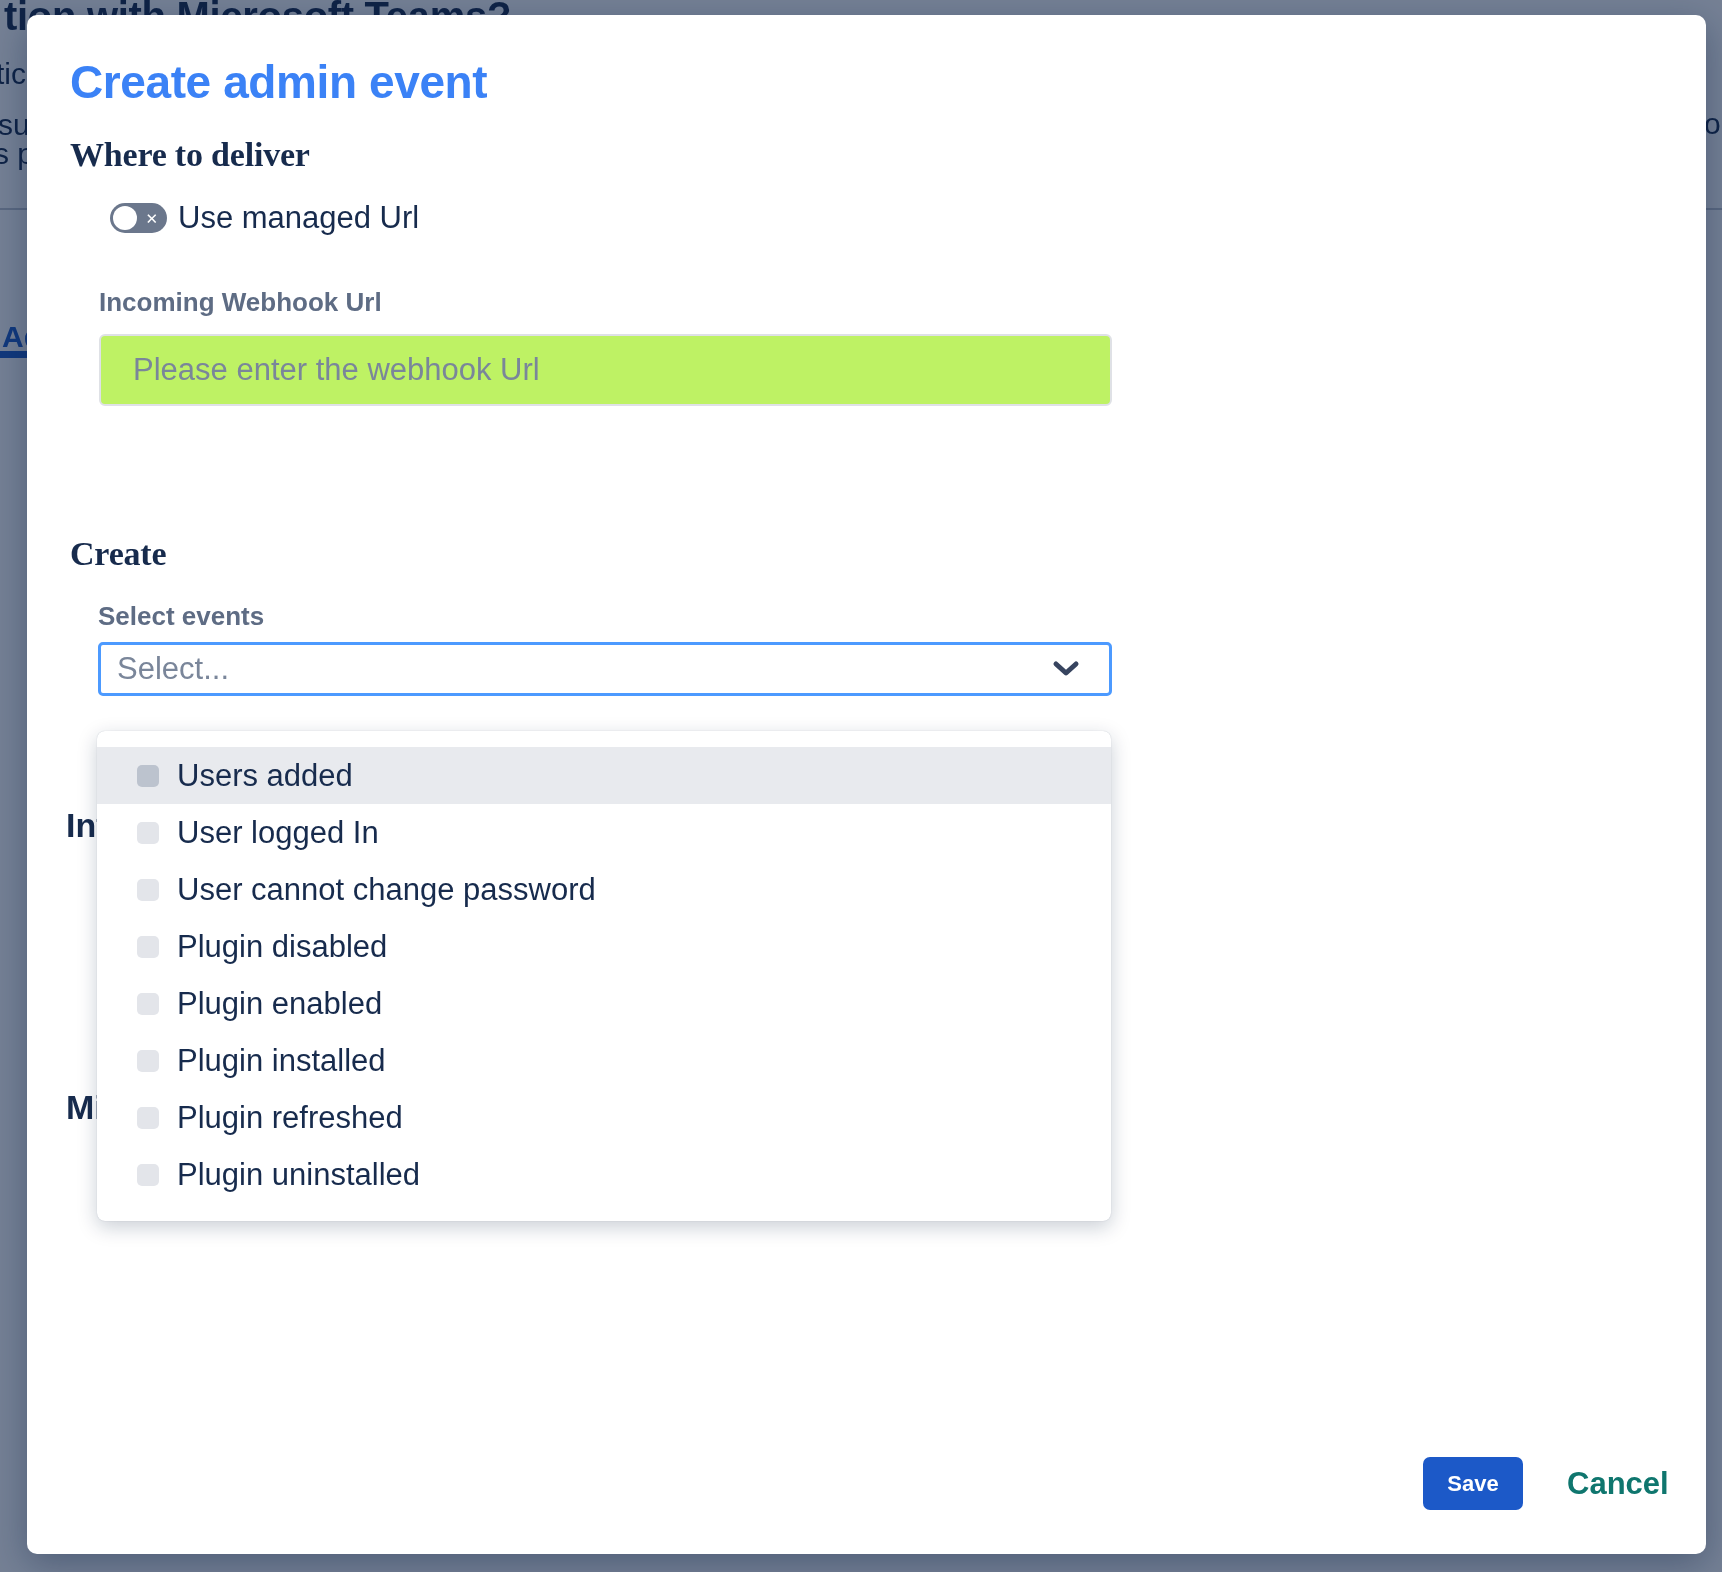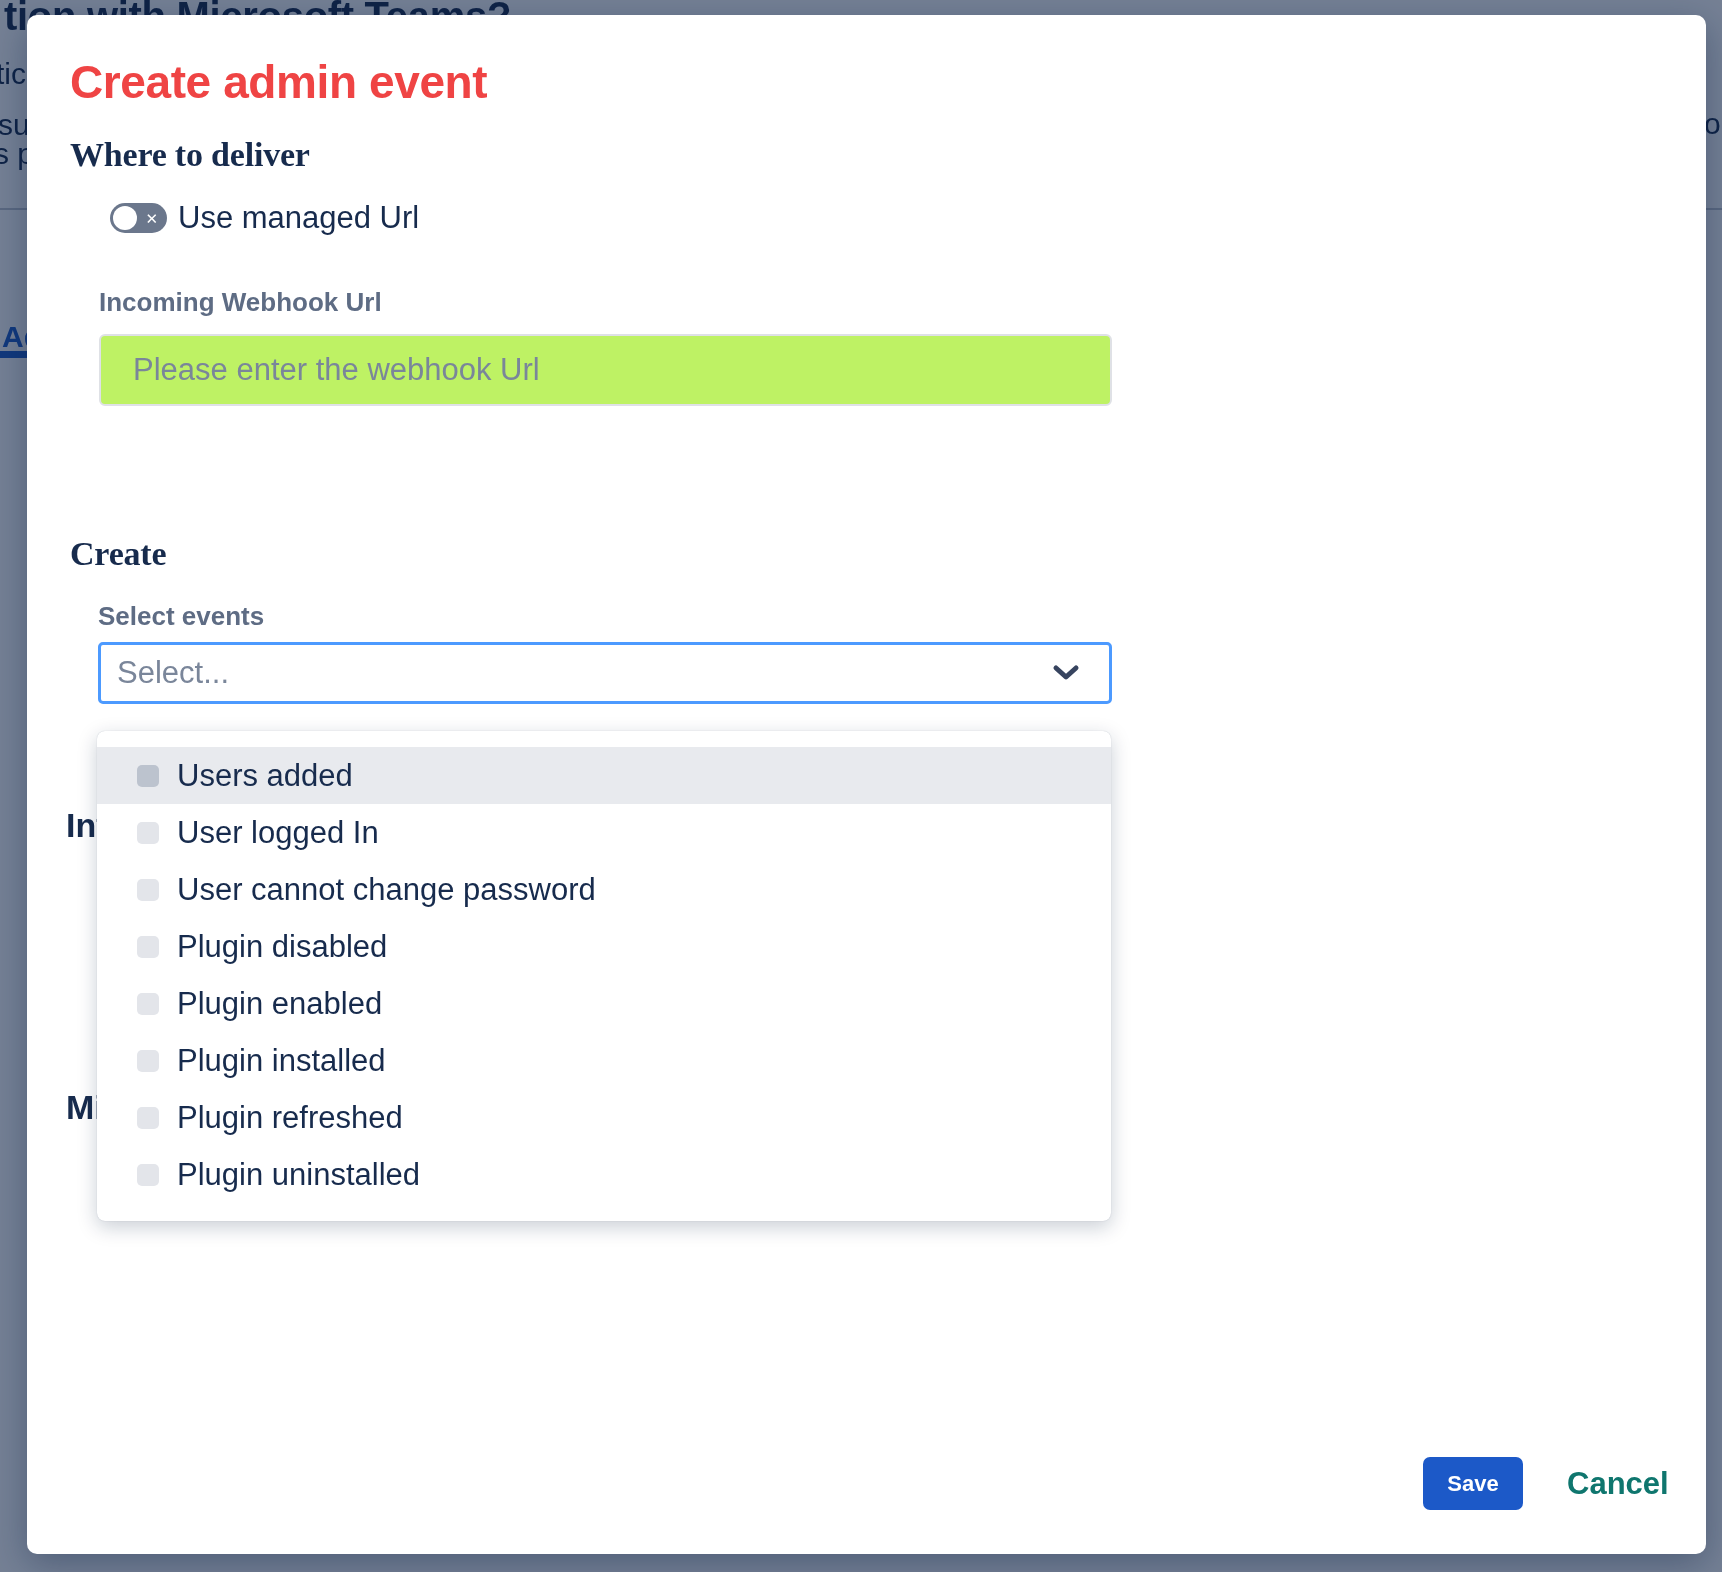--- a/index.html
+++ b/index.html
@@ -43,21 +43,21 @@
   }
 
   
   .modal {
     position: absolute; left: 27px; top: 15px; width: 1679px; height: 1539px;
     background: #ffffff; border-radius: 10px; z-index: 2;
     box-shadow: 0 10px 36px rgba(9, 30, 66, 0.35);
   }
   .modal-title {
     position: absolute; left: 43px; top: 40px;
-    font-size: 46px; font-weight: 700; color: #ef4444; letter-spacing: -0.4px;
+    font-size: 46px; font-weight: 700; color: #3b82f6; letter-spacing: -0.4px;
   }
   .section-heading {
     position: absolute; font-size: 34px; font-weight: 700; color: #172B4D;
     letter-spacing: -0.2px;
     font-family: Liberation Serif, serif;
   }
   .h-deliver { left: 43px; top: 121px; }
   .h-filters { left: 43px; top: 520px; }
 
   
@@ -88,21 +88,21 @@
 
   .webhook-input {
     position: absolute; left: 72px; top: 319px; width: 1013px; height: 72px;
     background: #bef264; border: 2px solid #DFE1E6; border-radius: 6px;
     font-family: inherit; font-size: 31px; color: #172B4D; padding: 0 32px;
     outline: none;
   }
   .webhook-input::placeholder { color: #7A869A; opacity: 1; }
 
   .select-control {
-    position: absolute; left: 71px; top: 627px; width: 1014px; height: 62px;
+    position: absolute; left: 71px; top: 627px; width: 1014px; height: 54px;
     background: #ffffff; border: 3px solid #4C9AFF; border-radius: 5px;
     display: flex; align-items: center; cursor: pointer;
   }
   .select-placeholder {
     margin-left: 16px; font-size: 31px; color: #7A869A; flex: 1;
   }
   .select-chevron { margin-right: 28px; display: block; }
 
   
   .covered-frag {

